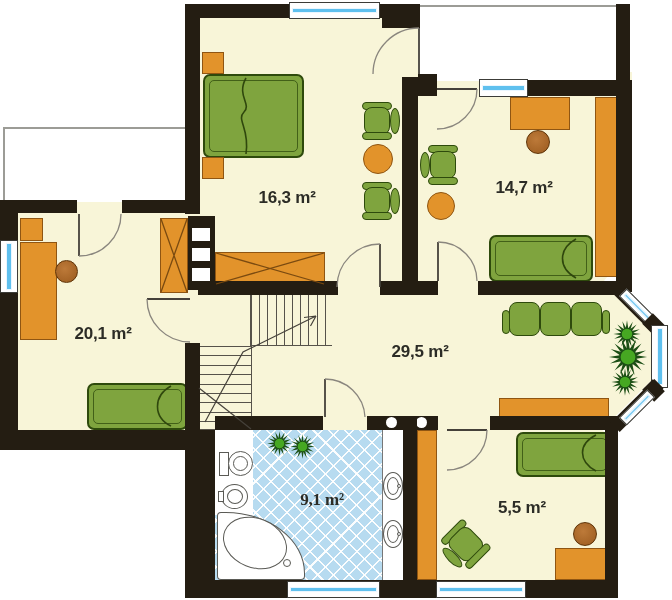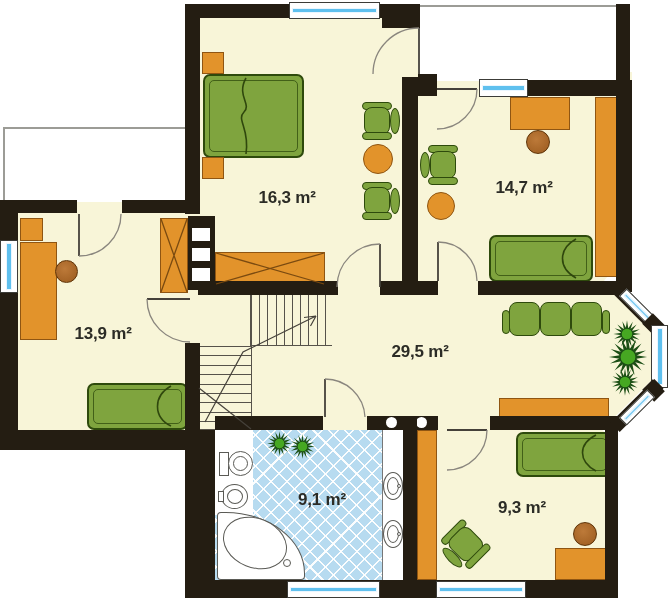--- a/index.html
+++ b/index.html
@@ -260,18 +260,18 @@
     <use href="#plant-sym" x="612" y="319" width="30" height="30"></use>
     <use href="#plant-sym" x="607" y="336" width="42" height="42"></use>
     <use href="#plant-sym" x="610" y="367" width="30" height="30"></use>
 
     <use href="#plant-sym" x="266" y="430" width="27" height="27"></use>
     <use href="#plant-sym" x="289" y="433" width="27" height="27"></use>
   </svg>
 
   <span class="label" style="left:287px;top:198px;">16,3 m²</span>
   <span class="label" style="left:524px;top:188px;">14,7 m²</span>
-  <span class="label" style="left:103px;top:334px;">13,9 m²</span>
+  <span class="label" style="left:103px;top:334px;">20,1 m²</span>
   <span class="label" style="left:420px;top:352px;">29,5 m²</span>
-  <span class="label" style="left:322px;top:500px;">9,1 m²</span>
-  <span class="label" style="left:522px;top:508px;">9,3 m²</span>
+  <span class="label" style="left:322px;top:500px;font-family:Liberation Serif, serif;">9,1 m²</span>
+  <span class="label" style="left:522px;top:508px;">5,5 m²</span>
 
 </div>
 
 </body></html>

